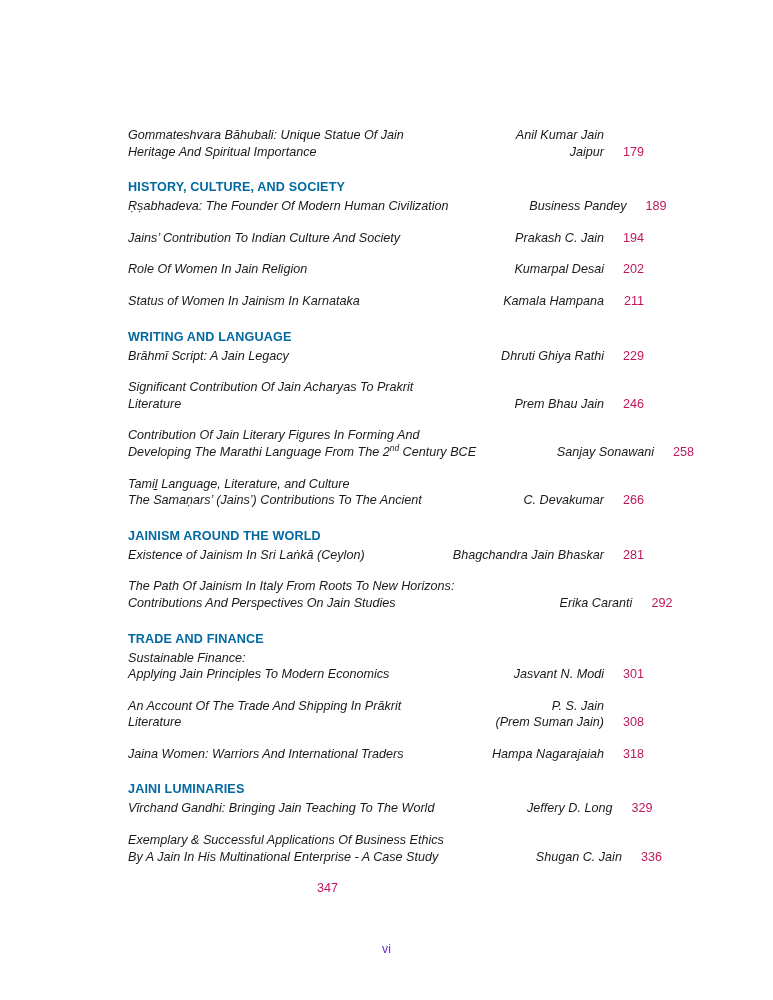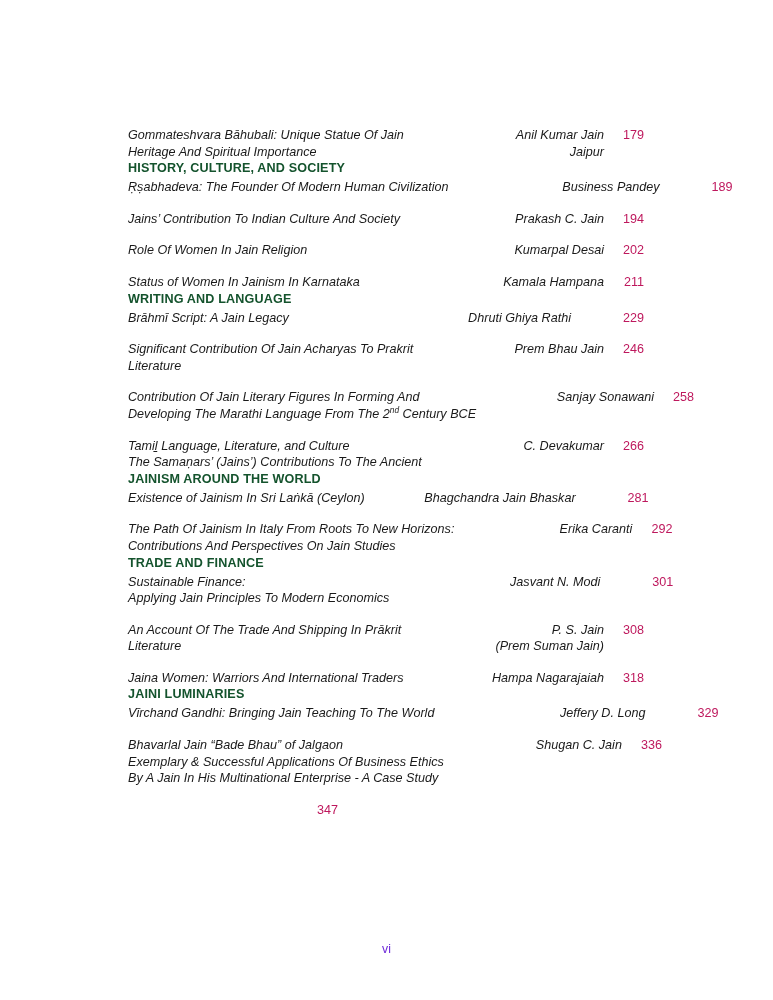--- a/index.html
+++ b/index.html
@@ -33,32 +33,33 @@
     width: 516px;
   }
 
   
   .section-heading {
     font-size: 12.6px;
     font-weight: bold;
     font-style: normal;
     letter-spacing: 0.15px;
     line-height: 17px;
+    margin-top: 19px;
     margin-bottom: 0px;
-    color: #14532d;
+    color: #0369a1;
   }
 
   
   .entry {
     display: flex;
-    align-items: flex-start;
+    align-items: flex-end;
     margin-top: 15px;
     line-height: 16.6px;
   }
-  .entry.tight { margin-top: 2px; gap: 33px; }
+  .entry.tight { margin-top: 2px; }
 
   .entry-title {
     flex: 1 1 auto;
     font-style: italic;
     font-size: 12.6px;
     padding-right: 8px;
     color: #1a1a1a;
   }
   .entry-title .line { display: block; white-space: nowrap; }
 
@@ -252,21 +253,20 @@
         <div class="entry-title">
           <span class="line">Vīrchand Gandhi: Bringing Jain Teaching To The World</span>
         </div>
         <div class="entry-author">
           <span class="line">Jeffery D. Long</span>
         </div>
         <div class="entry-page">329</div>
       </div>
       <div class="entry">
         <div class="entry-title">
-          <span class="line">Bhavarlal Jain “Bade Bhau” of Jalgaon</span>
           <span class="line">Exemplary &amp; Successful Applications Of Business Ethics</span>
           <span class="line">By A Jain In His Multinational Enterprise - A Case Study</span>
         </div>
         <div class="entry-author">
           <span class="line">Shugan C. Jain</span>
         </div>
         <div class="entry-page">336</div>
       </div>
       <div class="entry plain">
         <div class="entry-author"></div>

